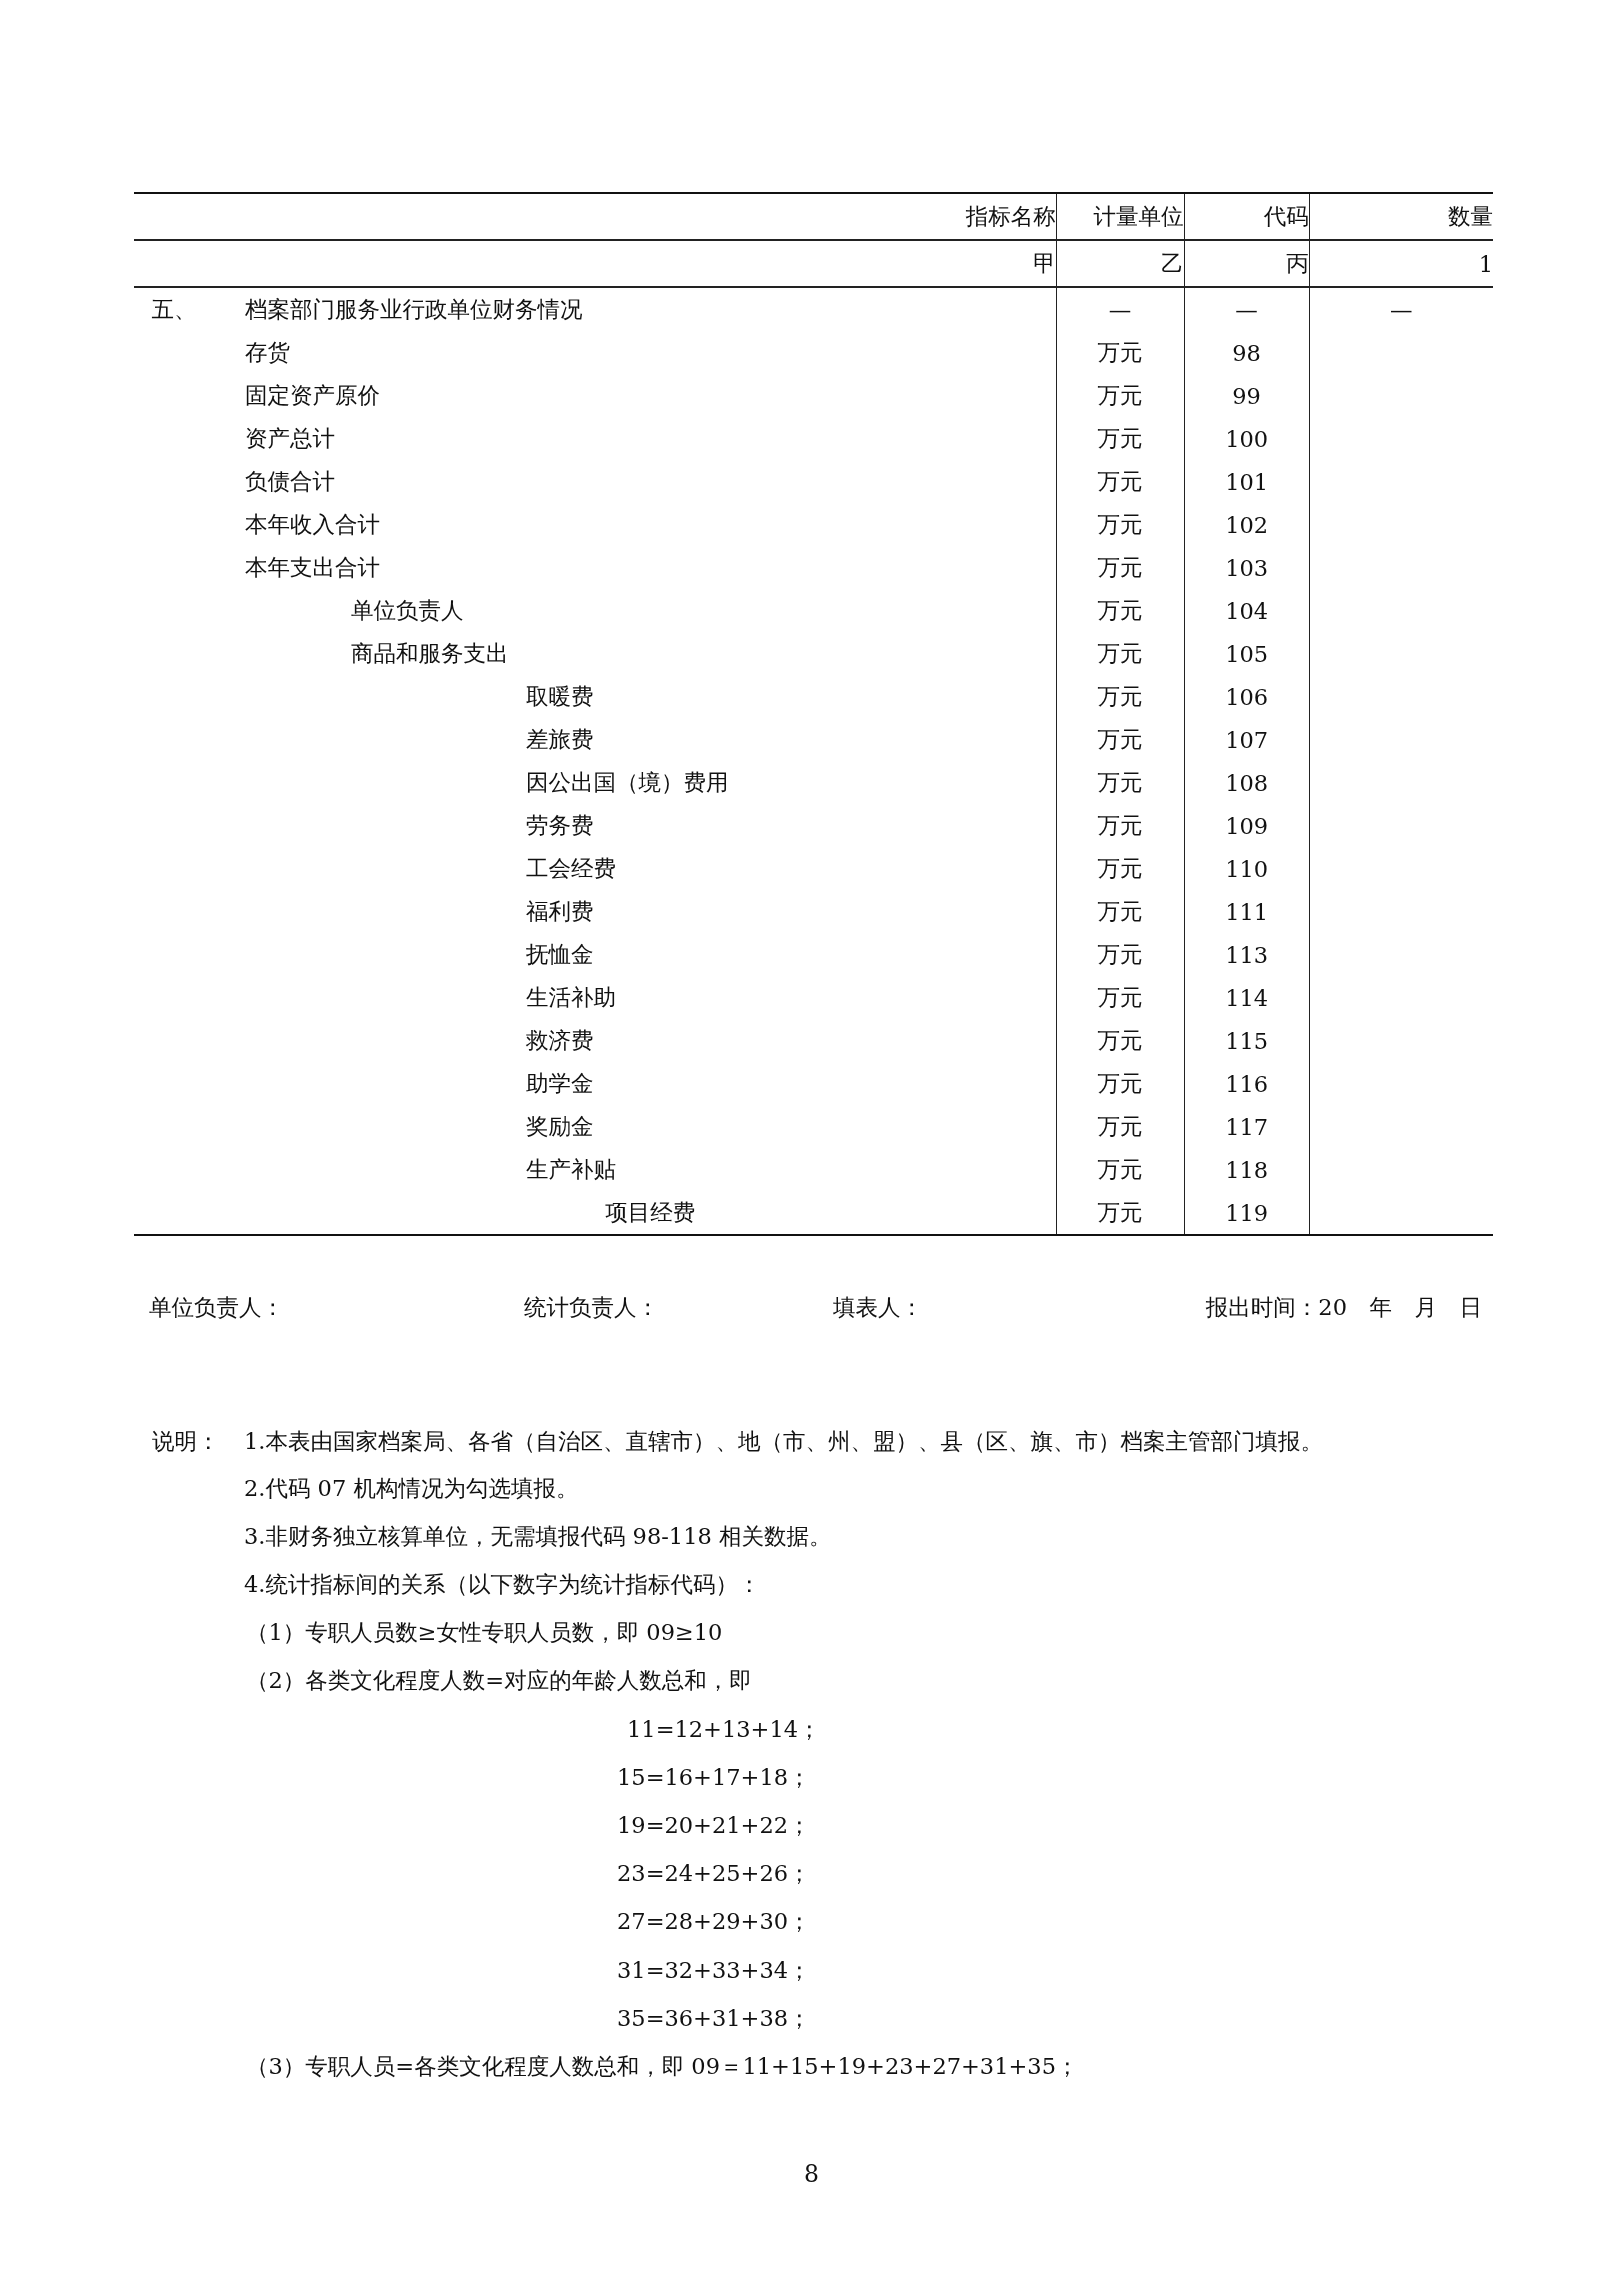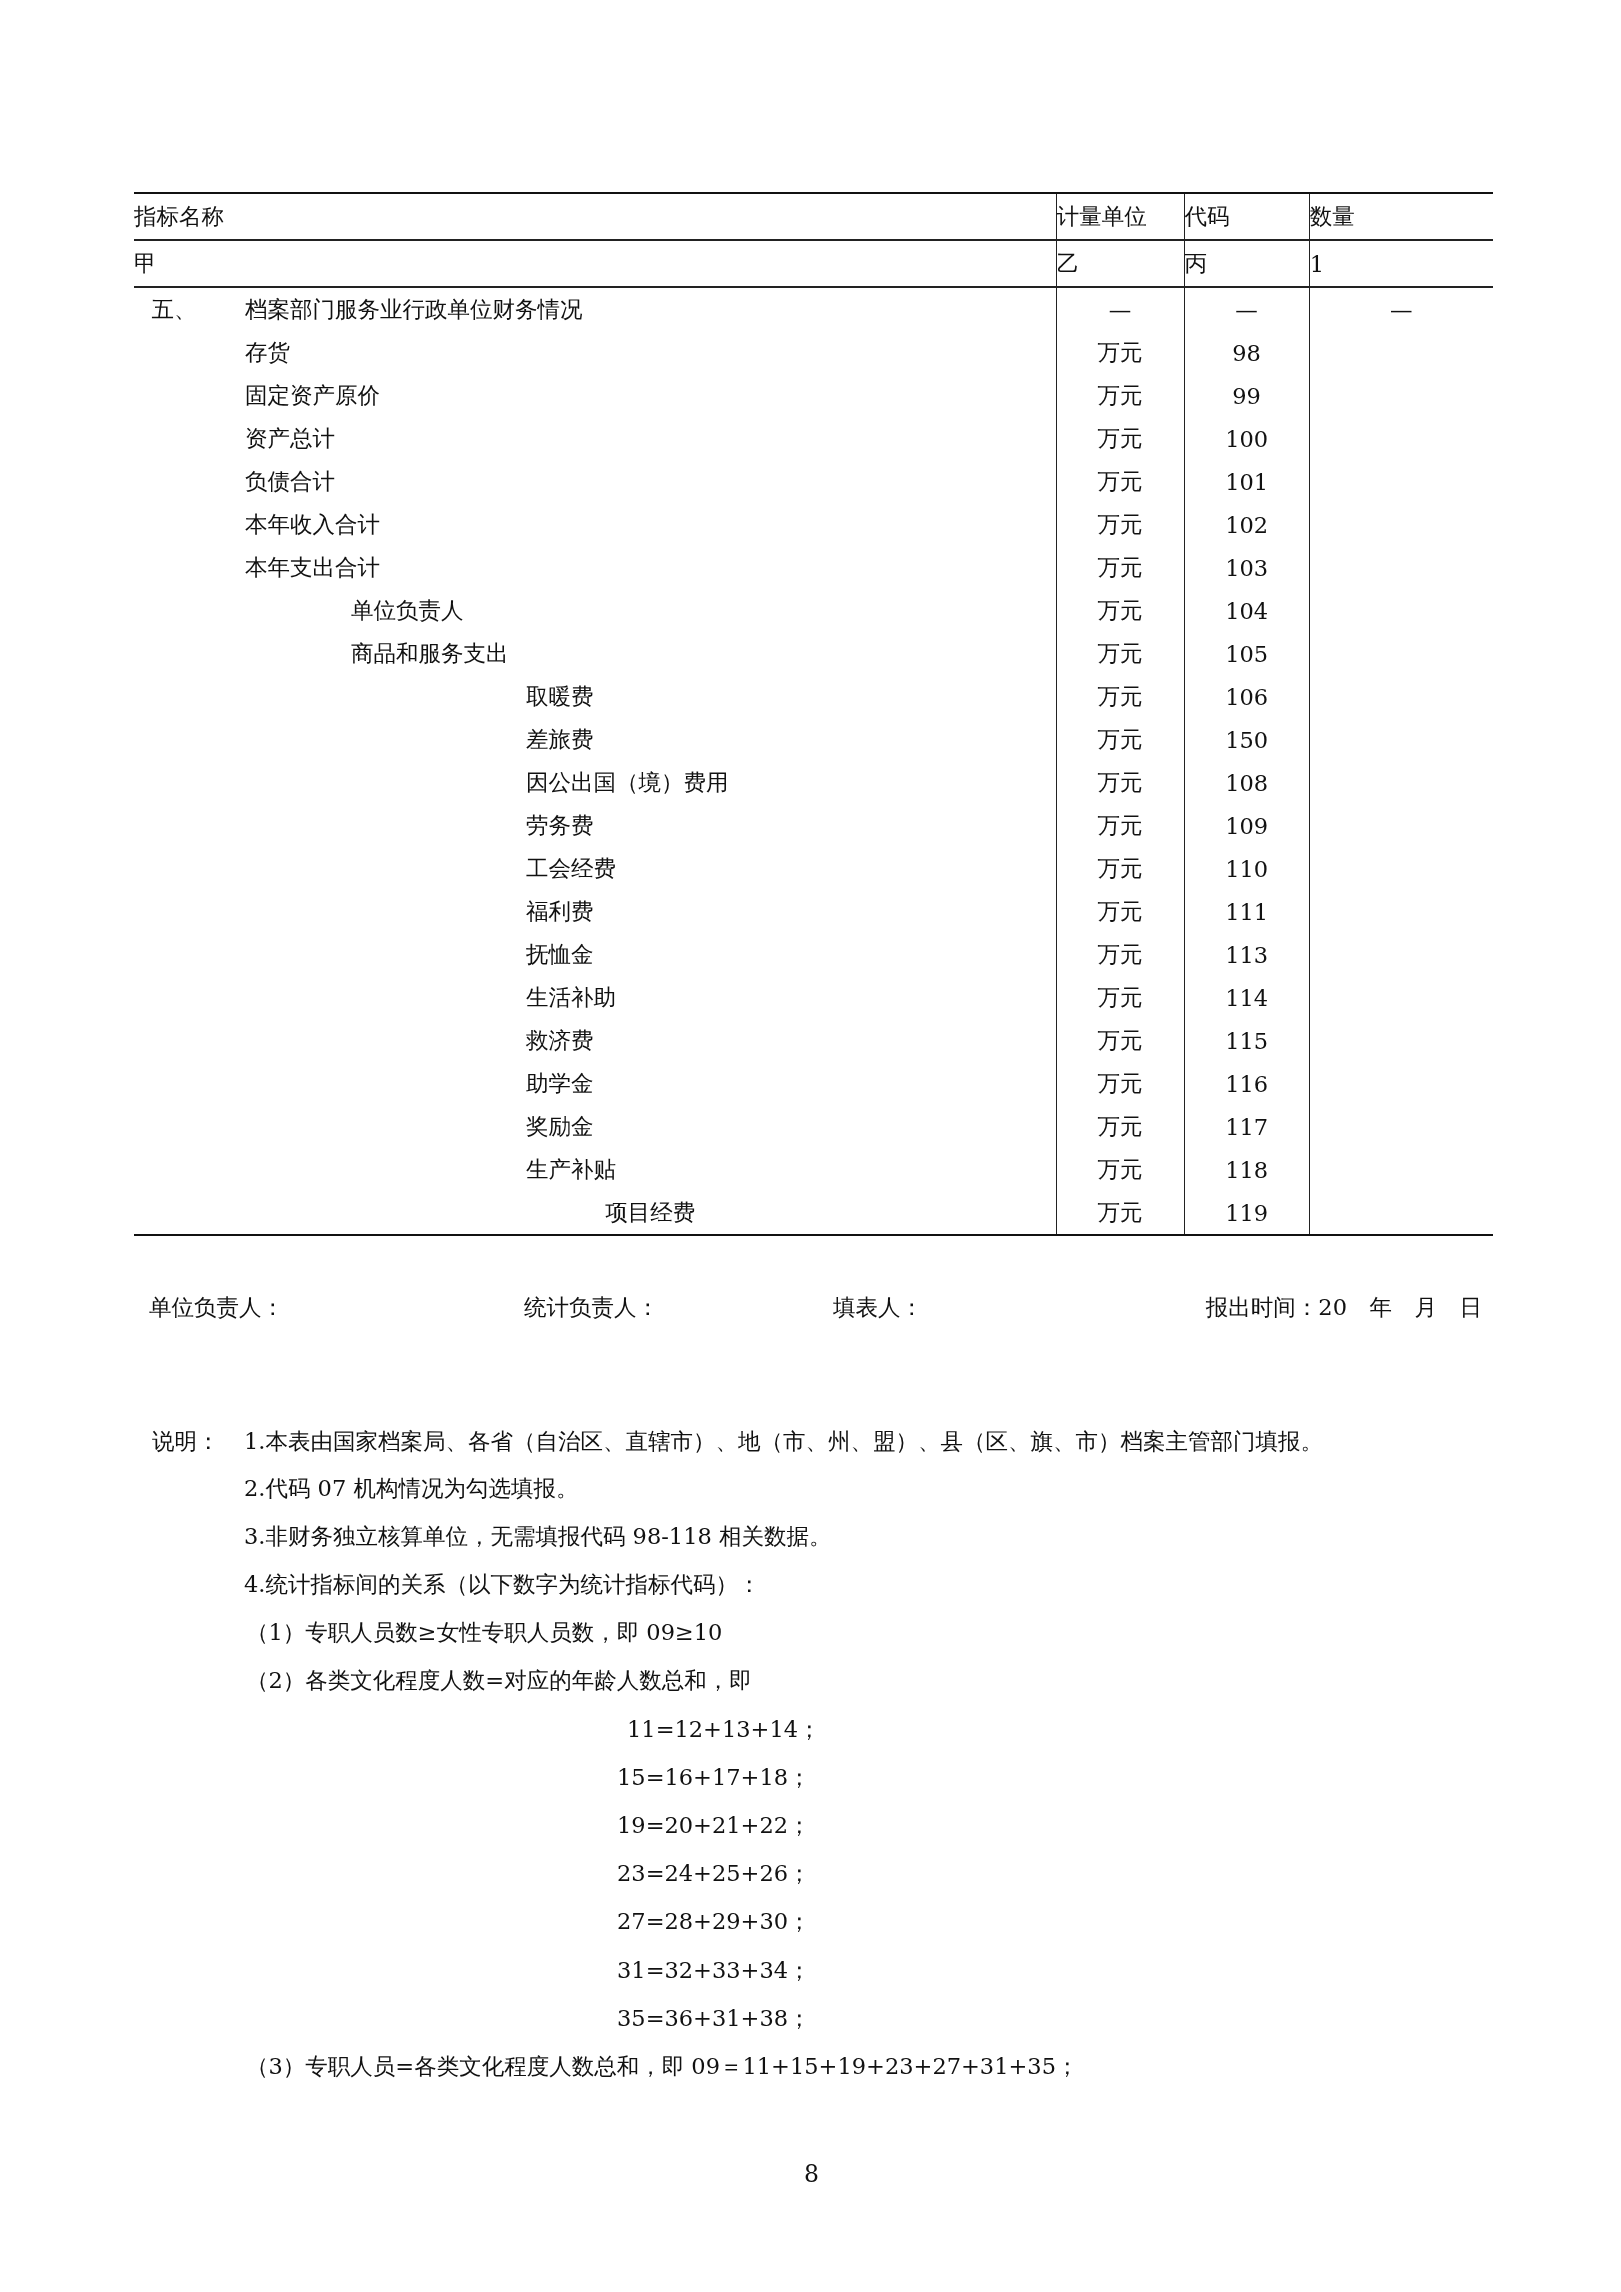--- a/index.html
+++ b/index.html
@@ -3,21 +3,21 @@
 <meta charset="utf-8">
 <style>
   html, body { margin:0; padding:0; background:#ffffff; }
   body { width:1621px; height:2293px; position:relative; overflow:hidden;
          font-family:"DejaVu Serif","Liberation Serif",serif; color:#111; }
   .page { position:absolute; left:0; top:0; width:1621px; height:2293px; }
   table.stat { position:absolute; left:134px; top:192px; width:1359px;
                border-collapse:collapse; font-size:22.5px; }
   table.stat td, table.stat th { padding:0; font-weight:normal; }
   .rule-top { border-top:2.9px solid #111; }
-  .hdr td { height:45px; text-align:left; border-bottom:2px solid #222; }
+  .hdr td { height:45px; text-align:right; border-bottom:2px solid #222; }
   .col1 { width:756px; }
   .col2 { width:178px; border-left:1.5px solid #222; text-align:center; }
   .col3 { width:164px; border-left:1.5px solid #222; text-align:center; }
   .col4 { width:262px; border-left:1.5px solid #222; text-align:center; }
   .body td { height:43px; }
   tr.last td { border-bottom:2.9px solid #111;text-align:center; }
   .name { position:relative; }
   .name .pre { position:absolute; left:17.6px; }
   .lvl0 { padding-left:111px !important; }
   .lvl1 { padding-left:111px !important; }
@@ -106,21 +106,21 @@
         </tr>
         <tr class="body">
           <td class="col1 name lvl3">取暖费</td>
           <td class="col2">万元</td>
           <td class="col3">106</td>
           <td class="col4"></td>
         </tr>
         <tr class="body">
           <td class="col1 name lvl3">差旅费</td>
           <td class="col2">万元</td>
-          <td class="col3">150</td>
+          <td class="col3">107</td>
           <td class="col4"></td>
         </tr>
         <tr class="body">
           <td class="col1 name lvl3">因公出国（境）费用</td>
           <td class="col2">万元</td>
           <td class="col3">108</td>
           <td class="col4"></td>
         </tr>
         <tr class="body">
           <td class="col1 name lvl3">劳务费</td>

